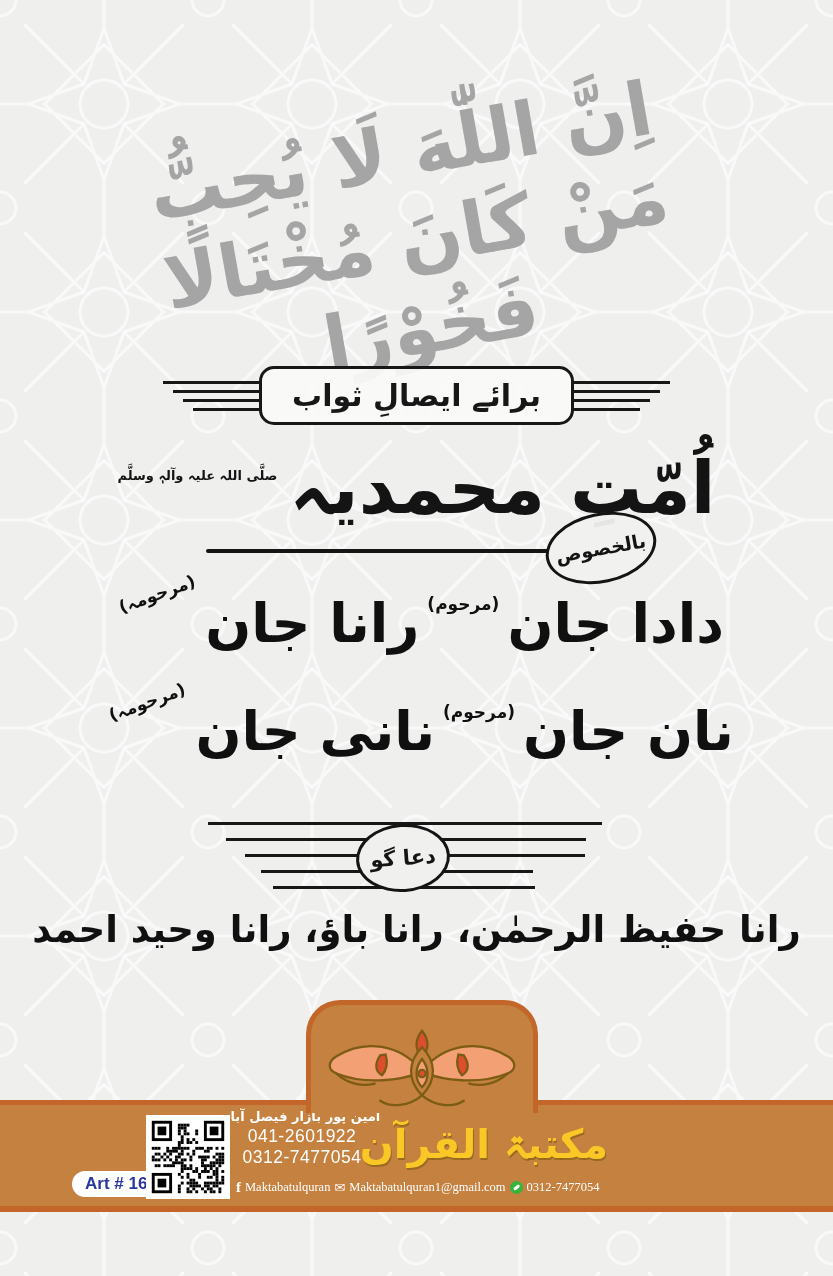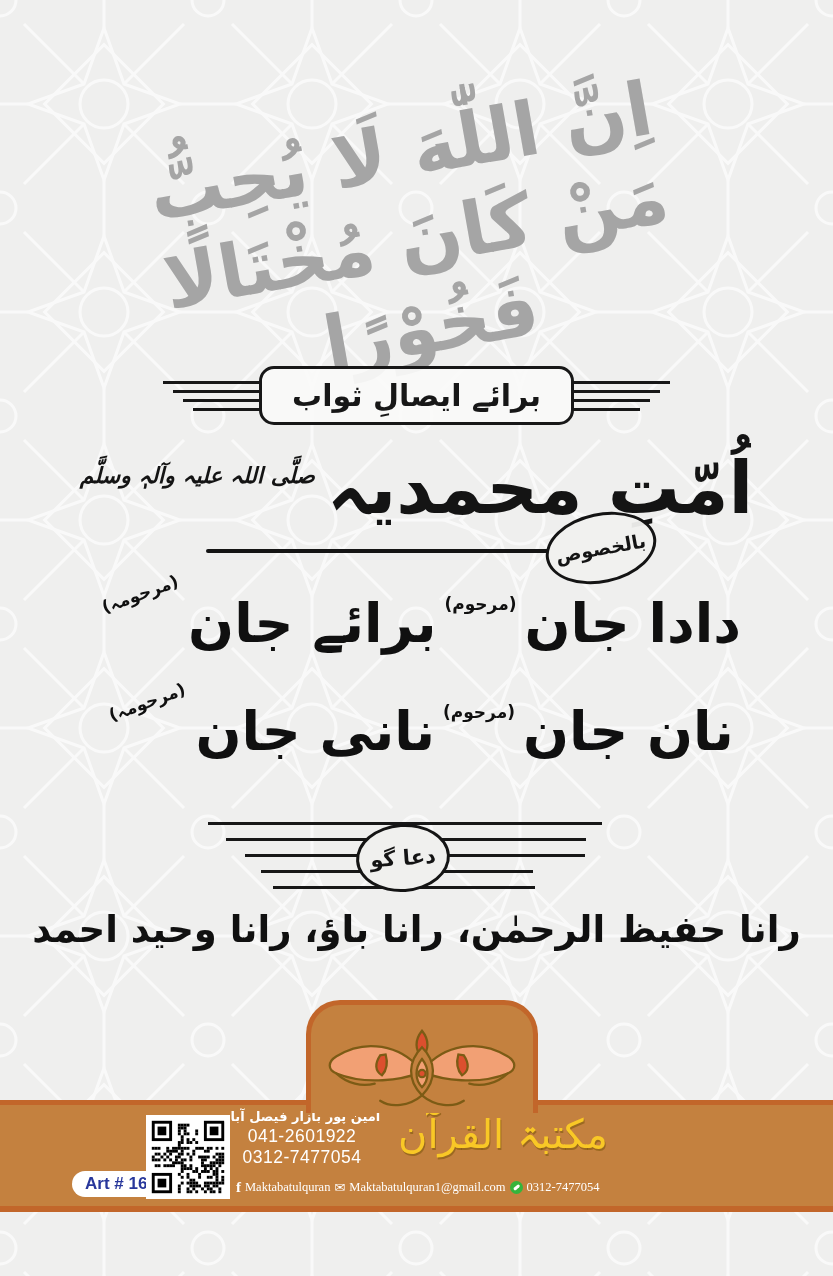--- a/index.html
+++ b/index.html
@@ -23,21 +23,21 @@
   .speedlines i:nth-child(2){width:88px;}
   .speedlines i:nth-child(3){width:78px;}
   .speedlines i:nth-child(4){width:68px;}
   .banner-box{border:3px solid #171717;border-radius:15px;background:rgba(250,250,249,.92);
               padding:9px 30px;font-size:30px;font-weight:bold;color:#171717;direction:rtl;white-space:nowrap;}
 
   
   .ummat-row{left:0;top:446px;width:833px;display:flex;justify-content:center;align-items:center;
              gap:12px;direction:rtl;color:#141414;}
   .ummat-big{font-size:72px;font-weight:bold;white-space:nowrap;}
-  .durood{font-size:22px;font-weight:bold;white-space:nowrap;margin-top:-26px;font-style:italic;}
+  .durood{font-size:13px;font-weight:bold;white-space:nowrap;margin-top:-26px;}
 
   
   .bk-line{left:206px;top:549px;width:344px;height:4px;background:#141414;border-radius:2px;}
   .bk-oval{left:545px;top:513px;width:106px;height:64px;border:3px solid #141414;border-radius:50%;
            background:rgba(240,240,238,.95);display:flex;align-items:center;justify-content:center;
            transform:rotate(-12deg);}
   .bk-oval span{font-size:19px;font-weight:bold;color:#141414;transform:rotate(2deg);}
 
   
   .gp-row{left:0;width:833px;text-align:center;direction:rtl;color:#101010;font-weight:bold;
@@ -75,22 +75,22 @@
   .band-line-bottom{left:0;top:1206px;width:833px;height:6px;background:#c2662a;z-index:2;}
 
   .art-pill{position:absolute;left:72px;top:66px;background:#ffffff;border-radius:14px;
             padding:3px 13px;color:#28379b;font-family:"Liberation Sans",sans-serif;
             font-size:17px;font-weight:bold;white-space:nowrap;}
   .qr-box{position:absolute;left:146px;top:10px;width:84px;height:84px;}
   .contact{position:absolute;left:222px;top:4px;width:160px;text-align:center;color:#ffffff;}
   .contact .address{font-size:13px;font-weight:bold;direction:rtl;white-space:nowrap;margin-bottom:2px;}
   .contact .phone{font-family:"Liberation Sans",sans-serif;font-size:17.5px;font-weight:normal;
                   line-height:1.18;letter-spacing:.5px;white-space:nowrap;}
-  .brand{position:absolute;left:378px;top:6px;width:230px;text-align:right;direction:rtl;
-         color:#f9c826;font-size:40px;font-weight:normal;white-space:nowrap;
+  .brand{position:absolute;left:378px;top:16px;width:230px;text-align:right;direction:rtl;
+         color:#f9c826;font-size:40px;font-weight:bold;white-space:nowrap;
          text-shadow:1px 2px 0 rgba(122,85,10,.55);}
   .social{position:absolute;left:236px;top:74px;display:flex;align-items:center;gap:4px;
           color:#ffffff;font-family:"Liberation Serif",serif;font-size:12.5px;white-space:nowrap;}
   .icon-fb{font-family:"Liberation Serif",serif;font-weight:bold;font-size:15px;color:#ffffff;}
   .icon-mail{font-size:13px;color:#ffffff;}
   .icon-wa{width:13px;height:13px;border-radius:50%;background:#35b43c;display:inline-flex;
            align-items:center;justify-content:center;}
   .icon-wa b{display:block;width:7px;height:2.5px;background:#ffffff;border-radius:2px;transform:rotate(-40deg);}
 </style>
 </head>
@@ -142,21 +142,21 @@
     <span class="ummat-big">اُمّتِ محمدیہ</span>
     <span class="durood">صلَّی اللہ علیہ وآلہٖ وسلَّم</span>
   </div>
 
   <div class="layer bk-line"></div>
   <div class="layer bk-oval">
     <span>بالخصوص</span>
   </div>
 
   <div class="layer gp-row r1">
-    <span class="gp-name">دادا جان</span><span class="gp-tag">(مرحوم)</span><span class="gp-name">برائے جان</span><span class="gp-tag tilt">(مرحومہ)</span>
+    <span class="gp-name">دادا جان</span><span class="gp-tag">(مرحوم)</span><span class="gp-name">رانا جان</span><span class="gp-tag tilt">(مرحومہ)</span>
   </div>
 
   <div class="layer gp-row r2">
     <span class="gp-name">نان جان</span><span class="gp-tag">(مرحوم)</span><span class="gp-name">نانی جان</span><span class="gp-tag tilt">(مرحومہ)</span>
   </div>
 
   <div class="layer duago">
     <i class="l1"></i>
       <i class="l2"></i>
       <i class="l3"></i>

